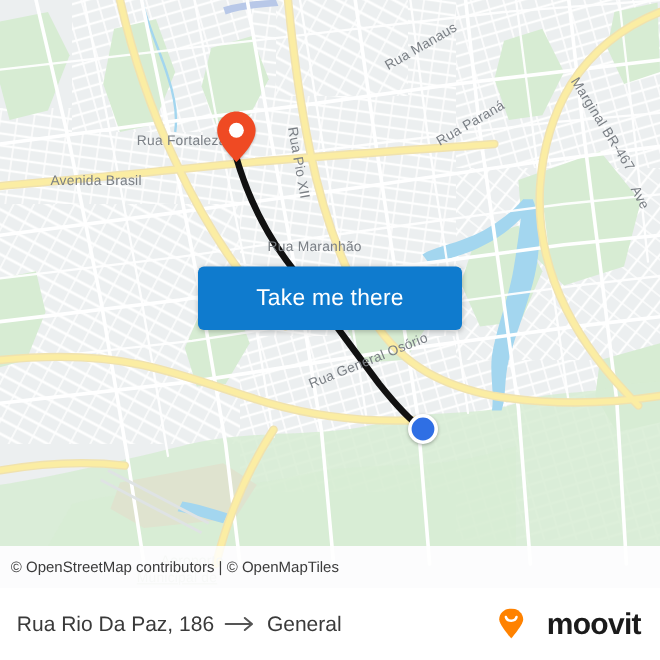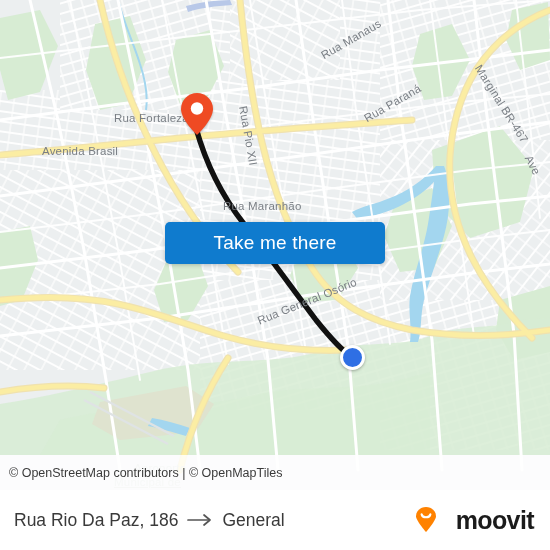--- a/index.html
+++ b/index.html
@@ -52,21 +52,21 @@
     border-radius: 50%;
     background: #2f6fe4;
     border: 3px solid #ffffff;
     box-shadow: 0 1px 3px rgba(0,0,0,0.3);
   }
 
   
   #cta-button {
     position: absolute;
     left: 165px; top: 222px;
-    width: 220px; height: 42px;
+    width: 220px; height: 53px;
     background: #0f7bce;
     border: none;
     border-radius: 5px;
     color: #ffffff;
     font-family: "Liberation Sans", sans-serif;
     font-size: 19px;
     letter-spacing: 0.2px;
     cursor: pointer;
     box-shadow: 0 1px 4px rgba(0,0,0,0.22);
     display: flex;

